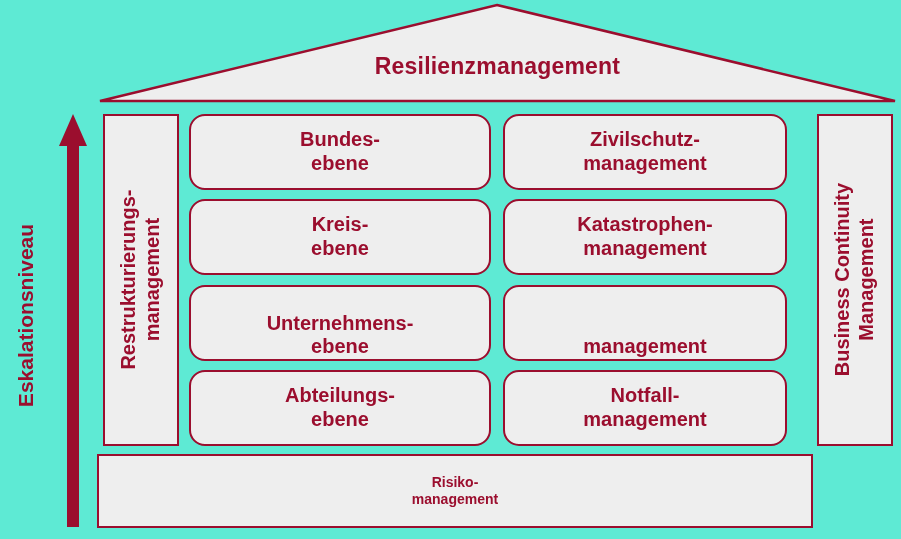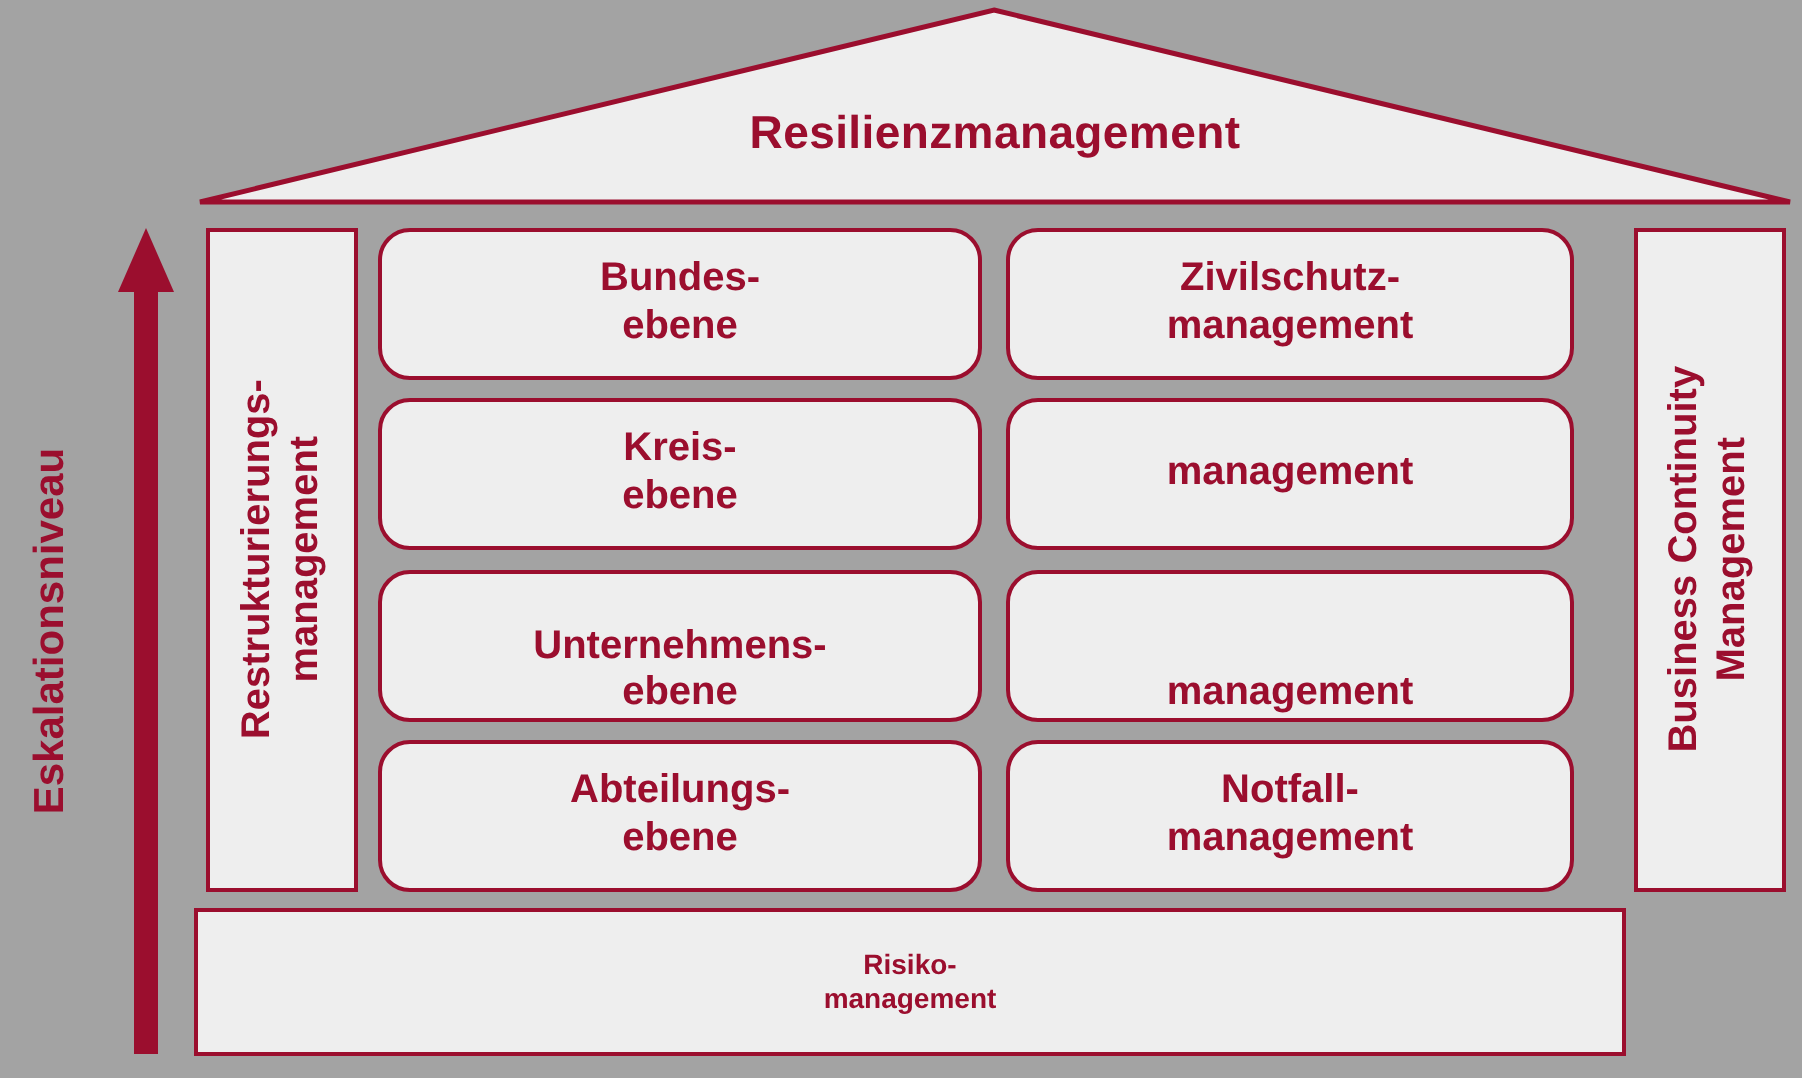--- a/index.html
+++ b/index.html
@@ -4,21 +4,21 @@
 <style>
   html, body {
     margin: 0;
     padding: 0;
     background: #ffffff;
   }
   #canvas {
     position: relative;
     width: 901px;
     height: 539px;
-    background: #a3a3a3;
+    background: #5eead4;
     font-family: "Liberation Sans", sans-serif;
     overflow: hidden;
   }
 
   
   .roof-wrap {
     position: absolute;
     left: 95px;
     top: 0px;
     width: 805px;
@@ -180,20 +180,21 @@
   </div>
 
   <div class="box cell c2 r1">
     <div>
       <span class="txt">Zivilschutz-</span>
       <span class="txt">management</span>
     </div>
   </div>
   <div class="box cell c2 r2">
     <div>
+      <span class="txt">Katastrophen-</span>
       <span class="txt">management</span>
     </div>
   </div>
   <div class="box cell c2 r3">
     <div>
       <span class="txt">management</span>
     </div>
   </div>
   <div class="box cell c2 r4">
     <div>

